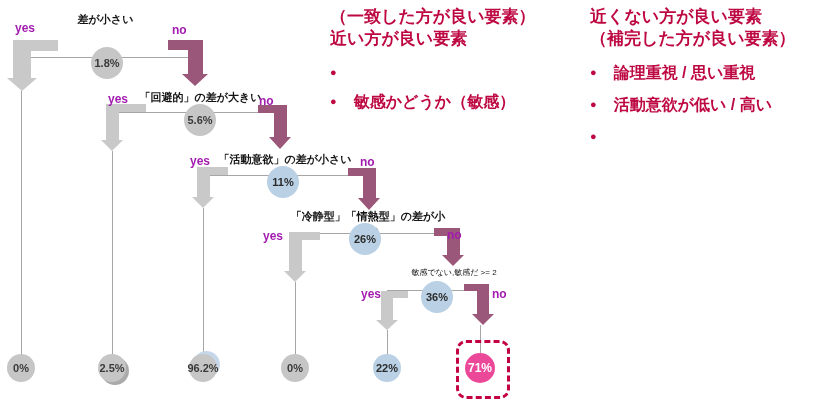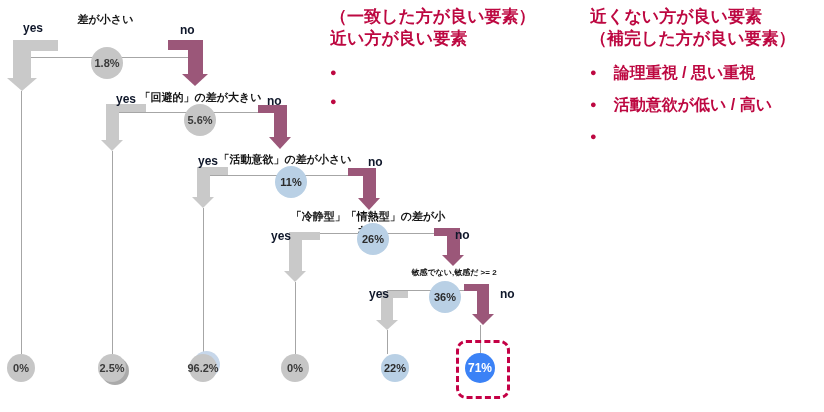--- a/index.html
+++ b/index.html
@@ -5,27 +5,27 @@
   html,body{margin:0;padding:0;background:#fff;}
   .canvas{position:relative;width:824px;height:412px;background:#ffffff;overflow:hidden;
           font-family:"Liberation Sans","DejaVu Sans",sans-serif;}
   .hline{position:absolute;height:1px;background:#a6a6a6;}
   .vline{position:absolute;width:1px;background:#a6a6a6;}
   .bar{position:absolute;}
   .gray{background:#c9c9c9;}
   .plum{background:#9b5779;}
   .tri{position:absolute;width:0;height:0;}
   .node-label{position:absolute;font-size:11px;font-weight:600;color:#141414;text-align:center;line-height:1.25;}
-  .node-label.small{font-size:8px;font-weight:700;}
-  .yn{position:absolute;font-size:12px;font-weight:700;color:#0f172a;margin-left:8px;}
+  .node-label.small{font-size:8px;font-weight:400;}
+  .yn{position:absolute;font-size:12px;font-weight:700;color:#a21caf;}
   .circle{position:absolute;border-radius:50%;display:flex;align-items:center;justify-content:center;
           font-size:11px;font-weight:600;}
   .c-gray{background:#c6c6c6;color:#3a3a3a;}
-  .c-blue{background:#b9d0e5;color:#2b2b2b;margin-left:8px;}
-  .c-dark{background:#3b82f6;color:#ffffff;font-weight:700;font-size:12px;}
+  .c-blue{background:#b9d0e5;color:#2b2b2b;}
+  .c-dark{background:#ec4899;color:#ffffff;font-weight:700;font-size:12px;}
   .c-behind{position:absolute;border-radius:50%;}
   .dashed-box{position:absolute;border:3px dashed #c40045;border-radius:10px;background:transparent;}
   .legend{position:absolute;color:#bd0841;}
   .legend-title{font-size:17px;font-weight:700;line-height:1.28;}
   .legend-item{display:flex;align-items:flex-start;font-size:16px;font-weight:700;margin-top:13px;line-height:1.2;}
   .legend-bullet{font-size:11px;margin-right:17px;padding-top:3px;}
 </style>
 </head>
 <body>
 
@@ -127,20 +127,21 @@
   <div class="legend" style="left:330px;top:6px;width:252px">
     <div class="legend-title">
       <div>（一致した方が良い要素）</div>
       <div>近い方が良い要素</div>
     </div>
     <div class="legend-item">
       <span class="legend-bullet">●</span>
     </div>
     <div class="legend-item">
       <span class="legend-bullet">●</span>
+      <span>敏感かどうか（敏感）</span>
     </div>
   </div>
 
   <div class="legend" style="left:590px;top:6px;width:234px">
     <div class="legend-title">
       <div>近くない方が良い要素</div>
       <div>（補完した方が良い要素）</div>
     </div>
     <div class="legend-item">
       <span class="legend-bullet">●</span>

